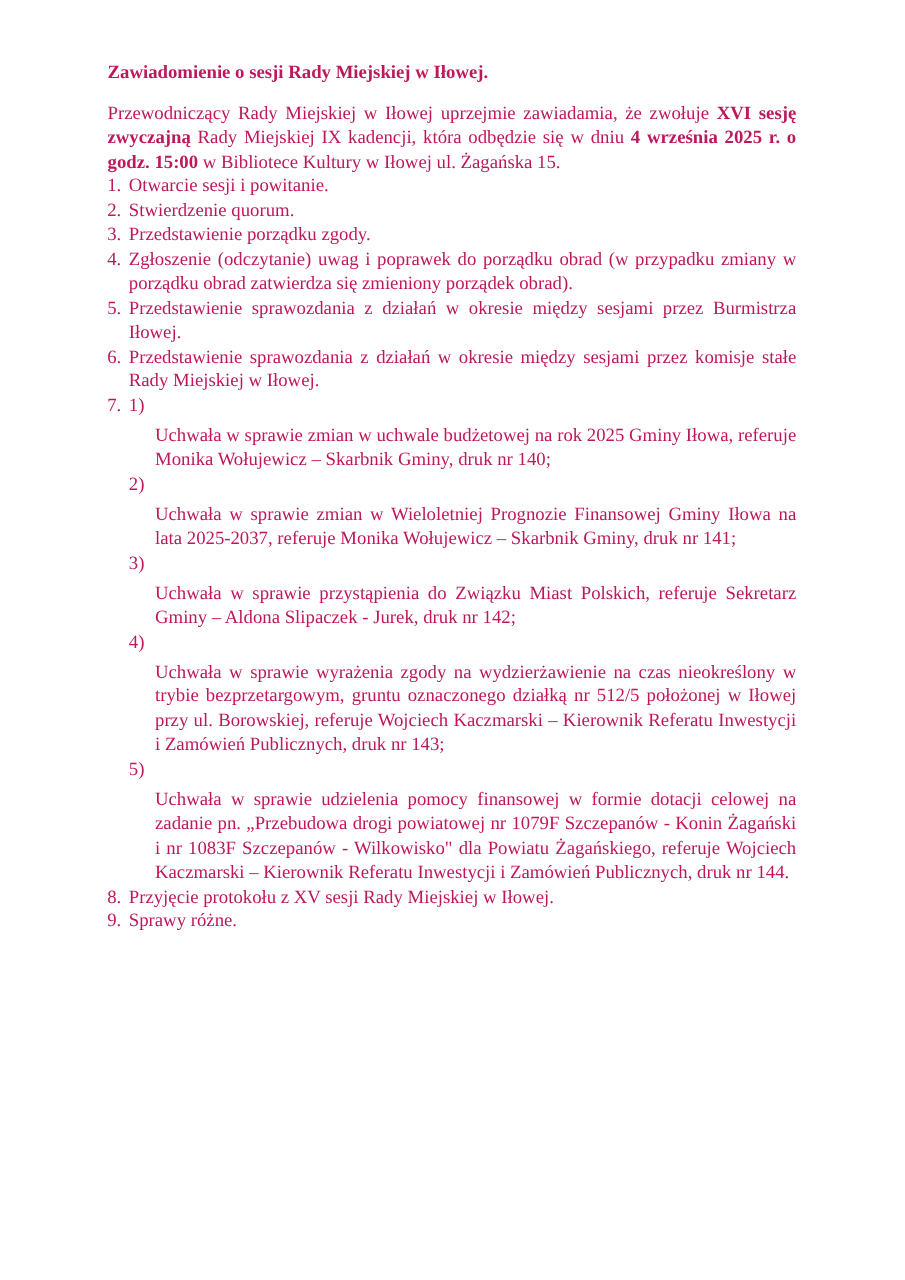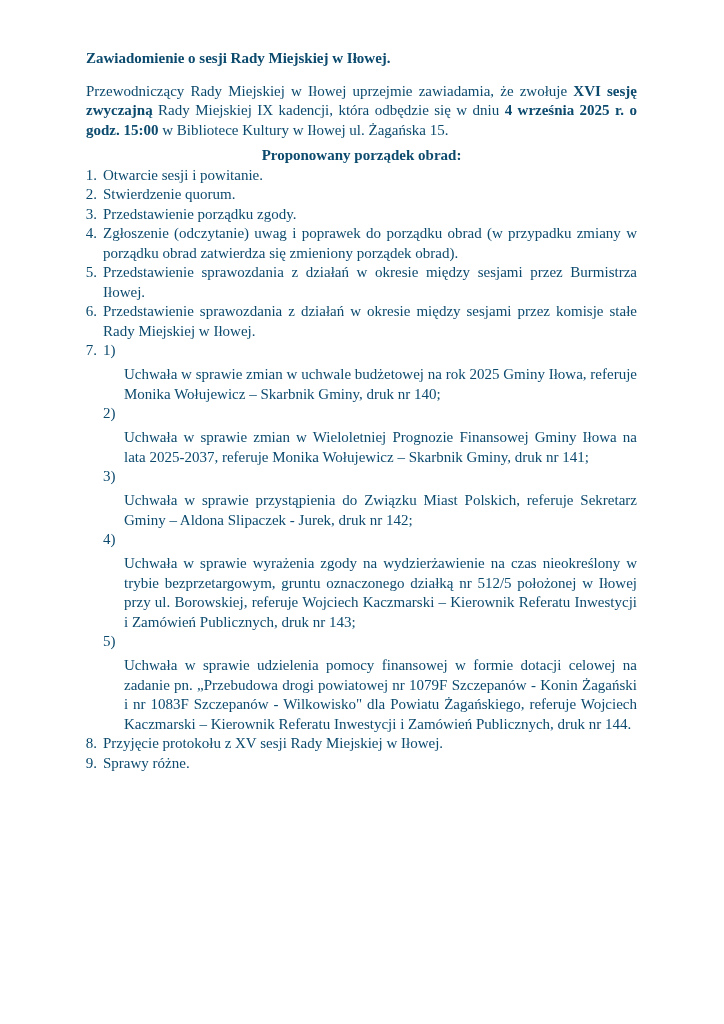--- a/index.html
+++ b/index.html
@@ -5,21 +5,21 @@
   html, body {
     margin: 0;
     padding: 0;
     background: #ffffff;
   }
   .page {
     position: relative;
     width: 724px;
     height: 1024px;
     background: #ffffff;
-    color: #0c4a6e;
+    color: #be185d;
     font-family: "Liberation Serif", "DejaVu Serif", serif;
     font-size: 15px;
     line-height: 19.5px;
     overflow: hidden;
   }
   .content {
     position: absolute;
     left: 86px;
     top: 49px;
     width: 551px;
@@ -72,21 +72,20 @@
 </head>
 <body>
 
 <div class="page">
   <div class="content">
 
     <p class="doc-title">Zawiadomienie o sesji Rady Miejskiej w Iłowej.</p>
 
     <p class="intro"><span>Przewodniczący Rady Miejskiej w Iłowej uprzejmie zawiadamia, że zwołuje </span><b>XVI sesję zwyczajną</b><span> Rady Miejskiej IX kadencji, która odbędzie się w dniu </span><b>4 września 2025 r. o godz. 15:00</b><span> w Bibliotece Kultury w Iłowej ul. Żagańska 15.</span></p>
 
-    <p class="agenda-heading">Proponowany porządek obrad:</p>
 
     <div class="agenda">
 
       <div class="item">
         <span class="item-num">1.</span>
         <span class="item-body">Otwarcie sesji i powitanie.</span>
       </div>
 
       <div class="item">
         <span class="item-num">2.</span>

